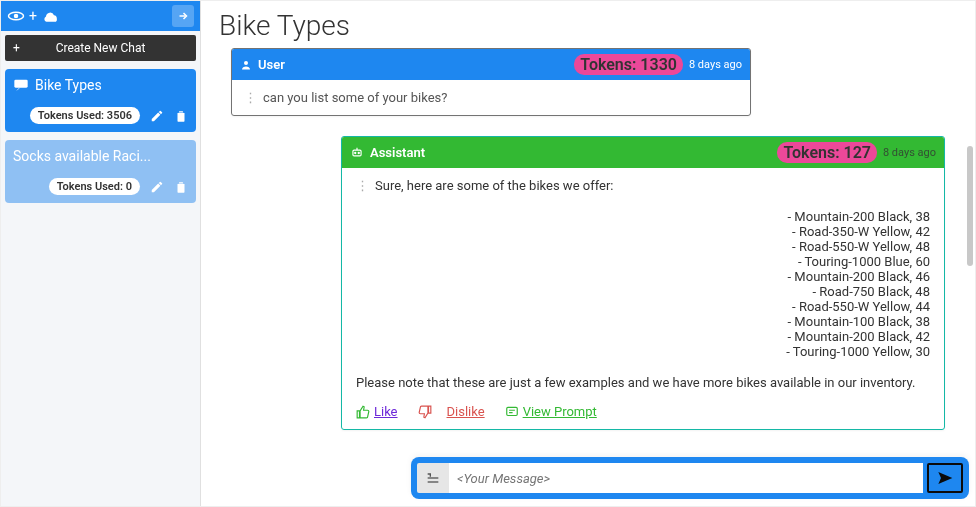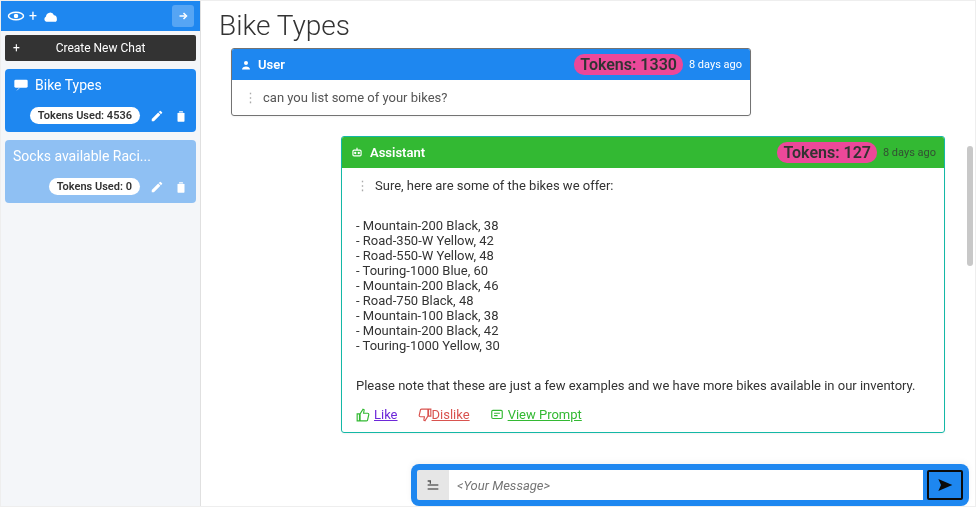--- a/index.html
+++ b/index.html
@@ -26,28 +26,28 @@
   .user-head { background:#1e87f0; color:#fff; padding:5px 8px; display:flex; align-items:center; justify-content:space-between; font-size:13px; }
   .head-left { display:flex; align-items:center; gap:6px; font-weight:600; }
   .head-right { display:flex; align-items:center; gap:6px; font-size:11px; }
   .tok-badge { background:#ec4899; color:#333; border-radius:10px; padding:1px 6px; font-weight:600; font-size:16px; }
   .user-body { padding:10px 12px; color:#555; font-size:13px; display:flex; gap:6px; }
   .msg-assist { width:604px; border:1px solid #14b8a6; border-radius:3px; overflow:hidden; box-shadow:0 1px 2px rgba(0,0,0,0.05); margin-left:auto; margin-right:0; margin-bottom:20px; }
   .assist-head { background:#33b933; color:#fff; padding:5px 8px; display:flex; align-items:center; justify-content:space-between; font-size:13px; }
   .assist-head .head-right .timestamp { color:#333; opacity:.8; }
   .assist-body { padding:10px 14px; font-size:13px; color:#333; }
   .intro-line { display:flex; gap:6px; align-items:flex-start; }
-  .bikes { margin:25px 0; }
+  .bikes { margin:16px 0;text-align:right; }
   .bike-line { }
   .note-line { margin:10px 0 14px; }
   .actions { display:flex; gap:20px; align-items:center; font-size:13px; }
   .act-like { color:#6d28d9; text-decoration:underline; display:flex; align-items:center; gap:4px; }
-  .act-dislike { color:#d9534f; text-decoration:underline; display:flex; align-items:center; gap:0; }
+  .act-dislike { color:#d9534f; text-decoration:underline; display:flex; align-items:center; gap:15px; }
   .act-viewprompt { color:#33b933; text-decoration:underline; display:flex; align-items:center; gap:4px; }
-  .composer-wrap { position:absolute; left:210px; right:6px; bottom:0; }
+  .composer-wrap { position:absolute; left:210px; right:6px; bottom:7px; }
   .composer { background:#1e87f0; border-radius:8px; padding:6px; display:flex; gap:0; box-shadow:0 -2px 6px rgba(0,0,0,0.05); }
   .comp-prefix { width:32px; background:#e6e6e6; display:flex; align-items:center; justify-content:center; border-radius:2px 0 0 2px; color:#555; }
   .comp-input { flex:1; background:#fff; border:none; outline:none; font-size:13px; padding:6px 8px; color:#333; font-style:italic; height:30px; }
   .comp-send { width:36px; background:#1e87f0; border:2px solid #0b0b0b; display:flex; align-items:center; justify-content:center; color:#0b0b0b; border-radius:2px; margin-left:4px; }
   .scrollbar { position:absolute; right:2px; top:55px; bottom:60px; width:8px; background:transparent; }
   .scroll-thumb{ position:absolute; right:0; width:6px; background:#c8c8c8; border-radius:3px; top:90px; height:120px; }
   svg { display:block; }
 </style>
 </head>
 <body>
@@ -84,21 +84,21 @@
       <div class="chat-item-top">
         <span>
           <svg width="16" height="14" viewBox="0 0 24 20" fill="#fff">
               <rect x="2" y="2" width="20" height="12" rx="2"></rect>
               <path d="M6 18l4-4" stroke="#fff"></path>
             </svg>
         </span>
         <span>Bike Types</span>
       </div>
       <div class="chat-item-bottom">
-        <span class="token-pill">Tokens Used: 4536</span>
+        <span class="token-pill">Tokens Used: 3506</span>
         <span class="icon-btn">
           <svg width="14" height="14" viewBox="0 0 24 24" fill="#fff">
               <path d="M3 17.25V21h3.75L17.8 9.94l-3.75-3.75L3 17.25zM20.7 7.04a1 1 0 0 0 0-1.41l-2.34-2.34a1 1 0 0 0-1.41 0l-1.83 1.83 3.75 3.75 1.83-1.83z"></path>
             </svg>
         </span>
         <span class="icon-btn">
           <svg width="14" height="14" viewBox="0 0 24 24" fill="#fff">
               <path d="M6 7h12v13a2 2 0 0 1-2 2H8a2 2 0 0 1-2-2V7zm3-3h6l1 2H8l1-2z"></path>
             </svg>
         </span>
@@ -175,20 +175,21 @@
           <span style="color:#aaa;">⋮</span>
           <span>Sure, here are some of the bikes we offer:</span>
         </div>
         <div class="bikes" id="bike-list">
             <div class="bike-line">- Mountain-200 Black, 38</div>
             <div class="bike-line">- Road-350-W Yellow, 42</div>
             <div class="bike-line">- Road-550-W Yellow, 48</div>
             <div class="bike-line">- Touring-1000 Blue, 60</div>
             <div class="bike-line">- Mountain-200 Black, 46</div>
             <div class="bike-line">- Road-750 Black, 48</div>
+            <div class="bike-line">- Road-550-W Yellow, 44</div>
             <div class="bike-line">- Mountain-100 Black, 38</div>
             <div class="bike-line">- Mountain-200 Black, 42</div>
             <div class="bike-line">- Touring-1000 Yellow, 30</div>
           </div>
         <div class="note-line">Please note that these are just a few examples and we have more bikes available in our inventory.</div>
         <div class="actions">
           <a class="act-like">
             <span>
               <svg width="14" height="14" viewBox="0 0 24 24" fill="none" stroke="#33b933" stroke-width="2">
                   <path d="M7 22V10l5-8 2 1-1 6h7a2 2 0 0 1 2 2l-2 9a2 2 0 0 1-2 2H7zM2 10h4v12H2z"></path>

